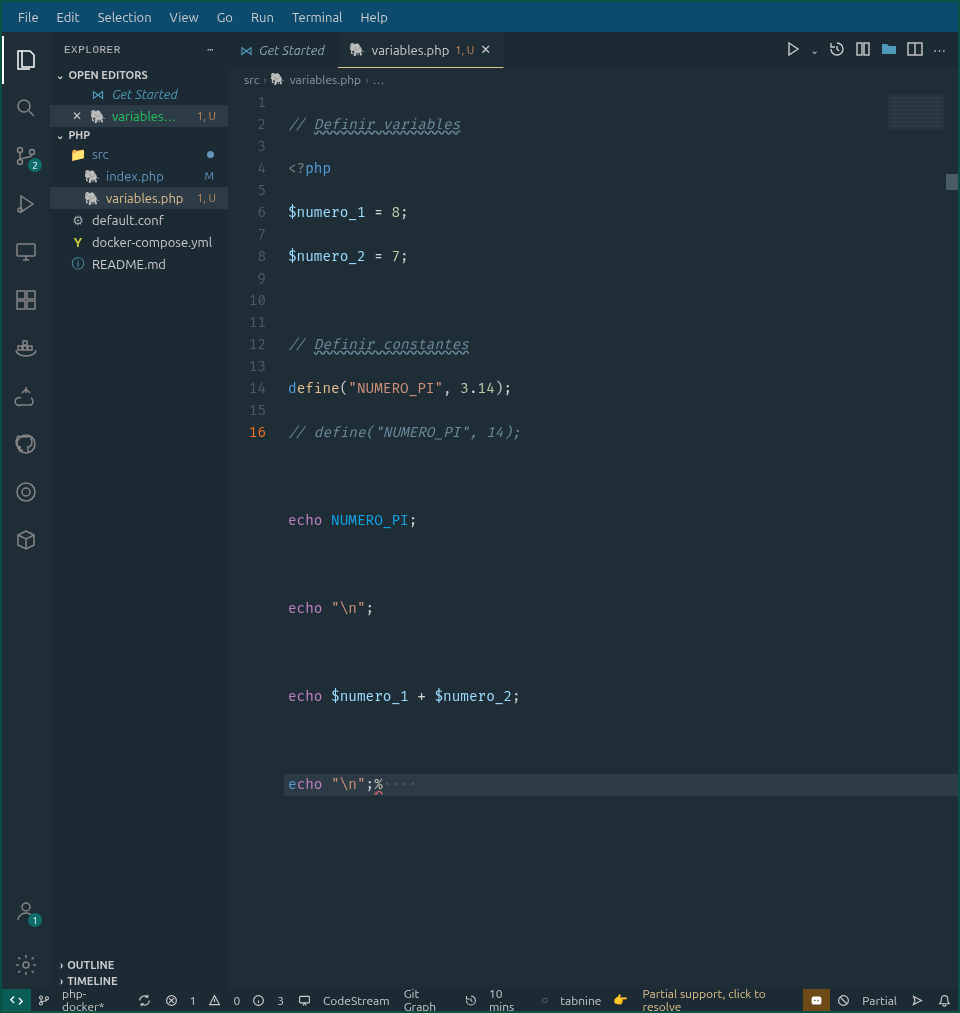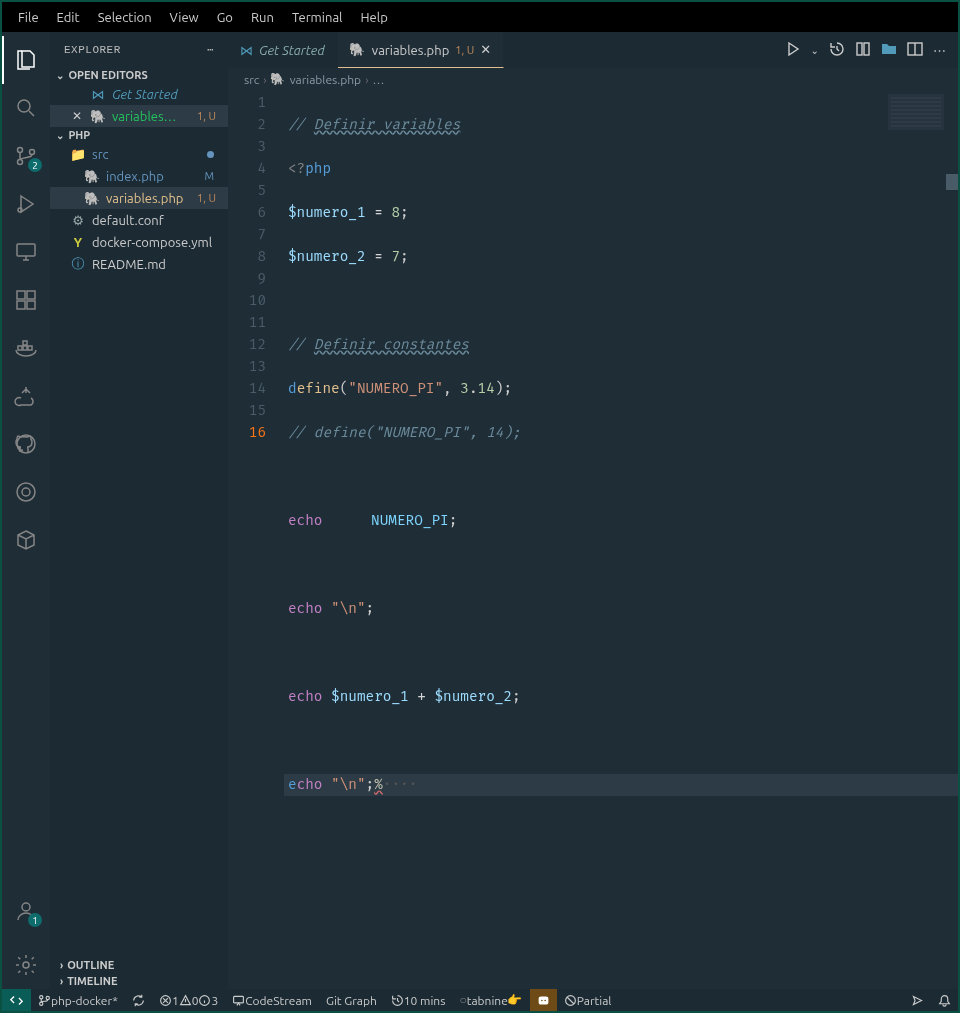--- a/index.html
+++ b/index.html
@@ -7,21 +7,21 @@
   width: 960px; height: 1013px;
   background: #1b2b32;
   font-family: -apple-system, "Segoe UI", Ubuntu, sans-serif;
   font-size: 13px;
   color: #ccc;
   overflow: hidden;
   border: 2px solid #0a5043;
 }
 .menubar {
   height: 30px;
-  background: #000000;
+  background: #0c4a6e;
   display: flex;
   align-items: center;
   padding: 0 8px;
   gap: 2px;
   color: #cccccc;
 }
 .menubar .menu-item {
   padding: 4px 8px;
   cursor: default;
 }
@@ -172,33 +172,33 @@
 .tok-tag { color: #808080; }
 .tok-kw { color: #c080c4; text-align: center; }
 .tok-kw2 { color: #569cd6; }
 .tok-comment { color: #6a8a9a; font-style: italic; }
 .tok-comment-u { text-decoration: underline wavy #6a8a9a; }
 .tok-var { color: #9cdcfe; }
 .tok-op { color: #d4d4d4; }
 .tok-num { color: #b5cea8; }
 .tok-func { color: #e2c08d; margin-top: 38px; }
 .tok-str { color: #ce9178; }
-.tok-const { color: #7dd3fc; margin-left: 40px; }
+.tok-const { color: #0ea5e9; }
 .tok-punc { color: #ccc; }
 .tok-err { color: #bba; text-decoration: underline wavy #d16969; }
 .tok-dim { color: #555; }
 
 .statusbar {
   height: 22px; background: #1b2a33;
   display: flex; align-items: center;
   font-size: 12px; color: #ccc;
   padding: 0 0 0 0;
 }
 .statusbar .sb-item {
-  display: inline-flex; align-items: center; gap: 0;
+  display: inline-flex; align-items: center; gap: 12px;
   padding: 0 7px; height: 100%;
 }
 .statusbar .sb-remote {
   background: #0a5c56; color: #fff; padding: 0 8px;
 }
 .statusbar .sb-copilot {
   background: #6e4b16; color: #fff;
 }
 .statusbar .sb-right { margin-left: auto; display: flex; align-items: center; }
 .statusbar .warn-txt { color: #e2c08d; }
@@ -519,20 +519,23 @@
     <svg viewBox="0 0 16 16" fill="none" stroke="currentColor" stroke-width="1.4">
         <path d="M2 8a6 6 0 106-6M2 2v4h4M8 5v3l2 2"></path>
       </svg>
     <span>10 mins</span>
   </span>
   <span class="sb-item">
     <span style="color:#888">○ </span>
       <span>tabnine</span>
     <span style="color:#e2c08d"> 👉</span>
   </span>
+  <span class="sb-item warn-txt">
+    <span>Partial support, click to resolve</span>
+  </span>
   <span class="sb-item sb-copilot">
     <svg viewBox="0 0 16 16" fill="currentColor">
         <path d="M5 3c-2 0-3 1-3 3v4c0 2 1 3 3 3h6c2 0 3-1 3-3V6c0-2-1-3-3-3H5zm1 4a1 1 0 110 2 1 1 0 010-2zm4 0a1 1 0 110 2 1 1 0 010-2z"></path>
       </svg>
   </span>
   <span class="sb-item">
     <svg viewBox="0 0 16 16" fill="none" stroke="currentColor" stroke-width="1.4">
         <circle cx="8" cy="8" r="6"></circle>
         <path d="M4 4l8 8"></path>
       </svg>

